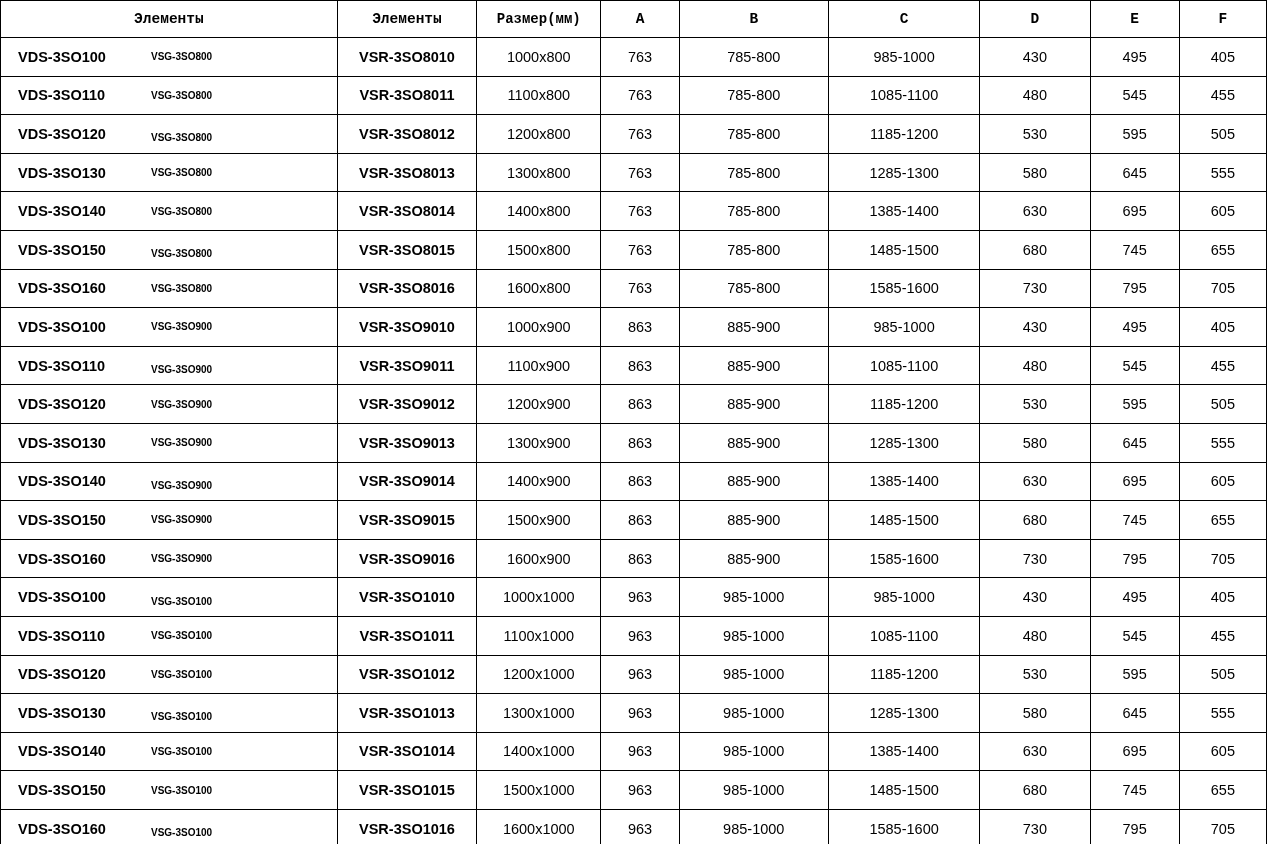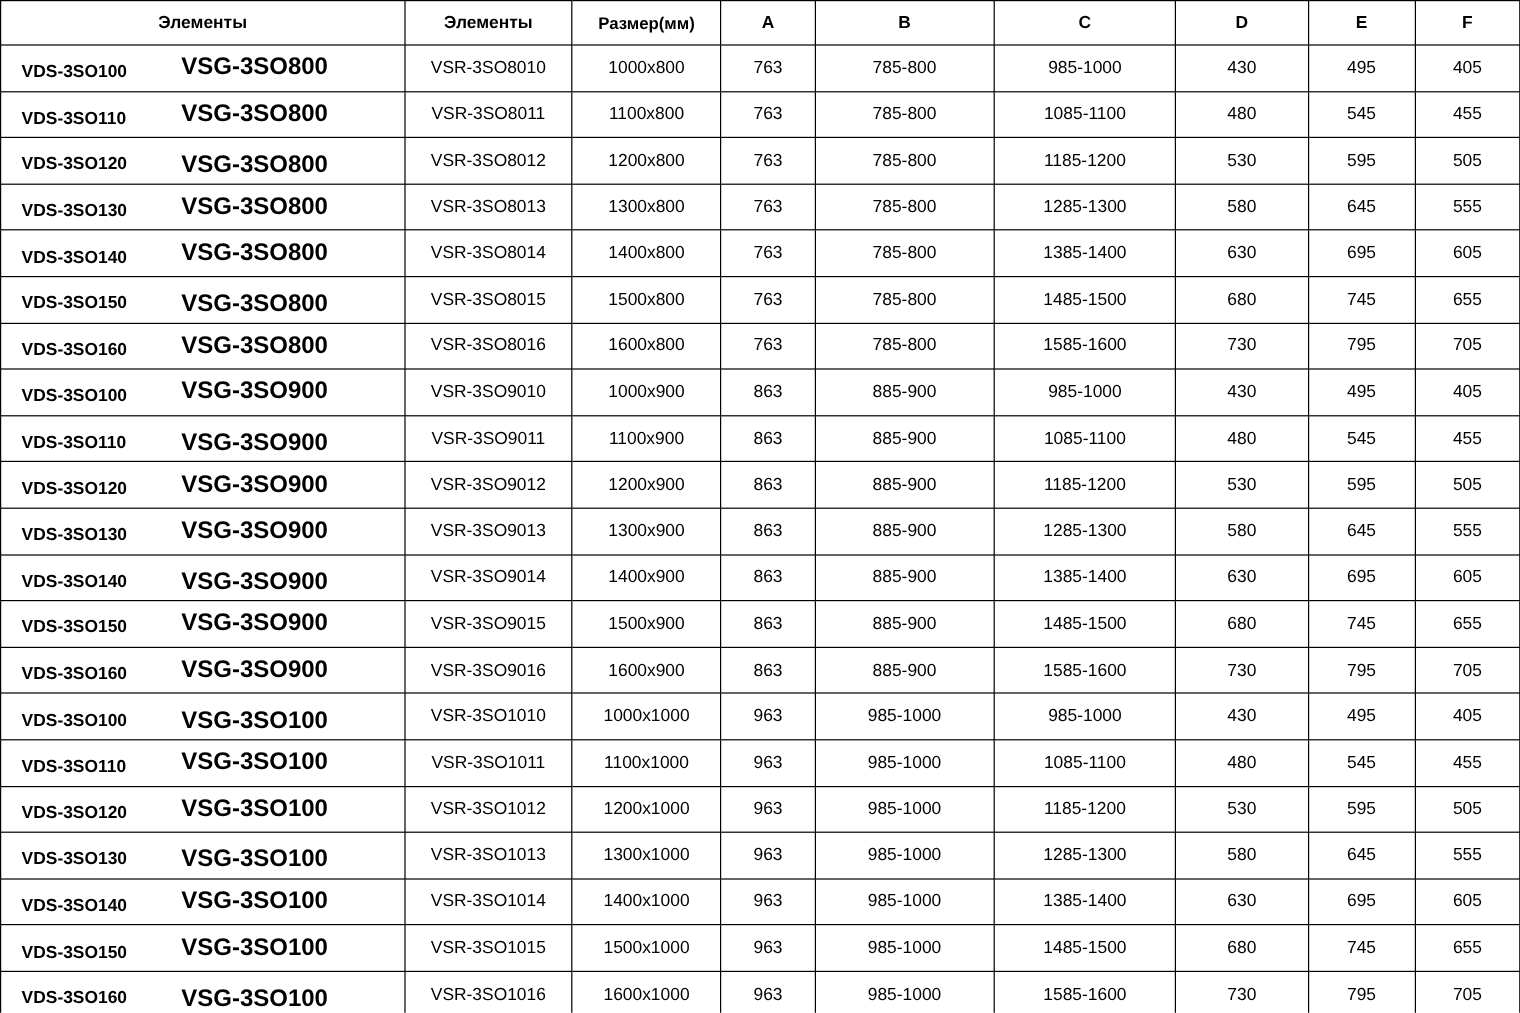--- a/index.html
+++ b/index.html
@@ -34,51 +34,52 @@
   col.c-b        { width: 149px; }
   col.c-c        { width: 151px; }
   col.c-d        { width: 110px; }
   col.c-e        { width: 89px; }
   col.c-f        { width: 87px; }
 
   thead th {
     height: 36px;
     font-weight: bold;
     font-size: 14.5px;
+    font-family: Liberation Mono, monospace;
   }
   thead th.h-size { font-size: 14px; }
 
   tbody tr { height: 38.6px; }
 
   td.elements {
     padding: 0;
   }
   .elements-inner {
     display: flex;
-    align-items: flex-end;
+    align-items: center;
     height: 100%;
   }
   .el-1 {
     width: 146px;
     text-align: left;
     padding-left: 17px;
     font-weight: bold;
     font-size: 14.5px;
     box-sizing: border-box;
   }
   .el-2 {
     flex: 1;
     text-align: left;
     padding-left: 4px;
     font-weight: bold;
-    font-size: 20px;
+    font-size: 10px;
     box-sizing: border-box;
   }
   td.art {
-    font-weight: normal;
+    font-weight: bold;
     font-size: 14.5px;
     margin-left: 36px;
   }
   td.size { font-size: 14px; }
   td.val  { font-size: 14px; }
   
   .nudge-down { position: relative; top: 4px; }
 </style>
 </head>
 <body>

